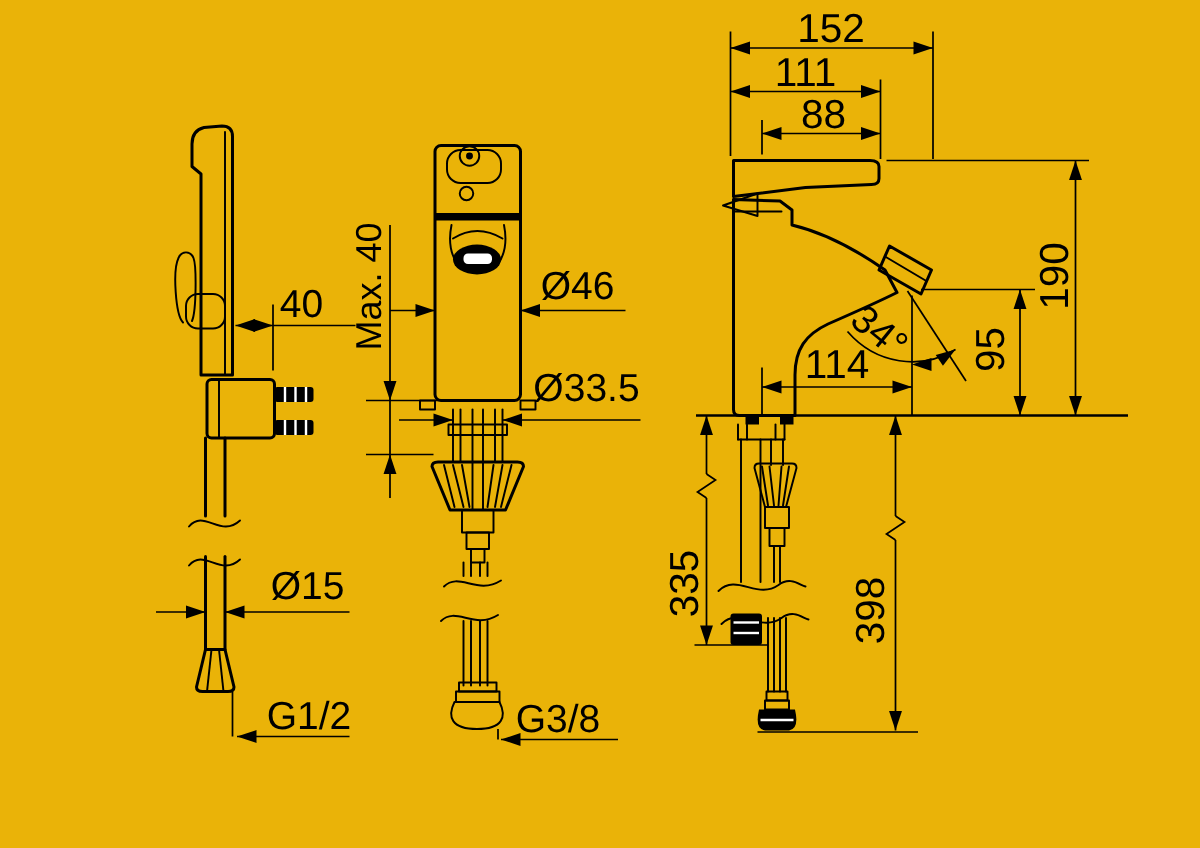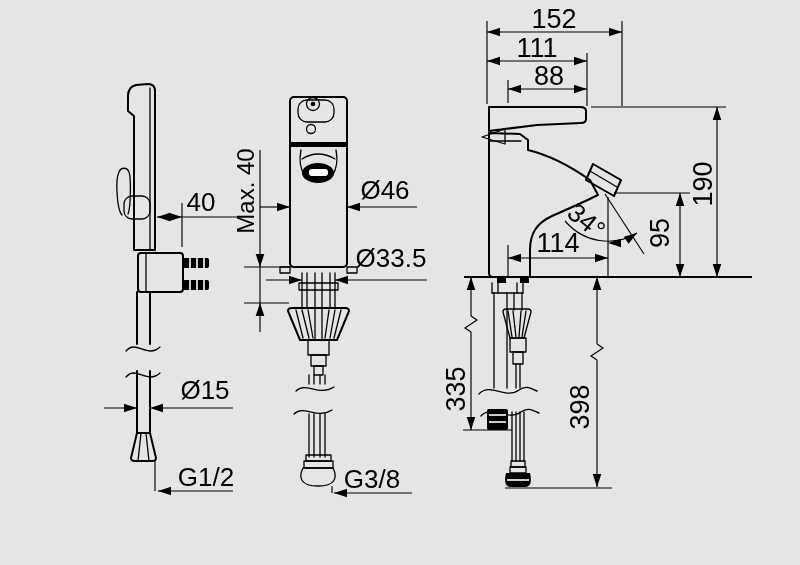--- a/index.html
+++ b/index.html
@@ -1,16 +1,16 @@
 <!DOCTYPE html>
 <html><head>
 <meta charset="utf-8">
 <style>
   html,body{margin:0;padding:0;background:#ffffff;}
-  .canvas{width:800px;height:565px;position:relative;background:#e5e5e5;overflow:hidden;}
+  .canvas{width:800px;height:565px;position:relative;background:#eab308;overflow:hidden;}
   svg{display:block;}
   svg text{font-family:"Liberation Sans", sans-serif;fill:#000;}
   .part{stroke:#000;stroke-width:2;fill:none;stroke-linejoin:round;stroke-linecap:round;}
   .part-thin{stroke:#000;stroke-width:1.3;fill:none;stroke-linejoin:round;stroke-linecap:round;}
   .dim{stroke:#000;stroke-width:1.15;fill:none;stroke-linecap:butt;}
   .deck{stroke:#000;stroke-width:1.8;fill:none;}
   .solid{fill:#000;stroke:none;}
   .whiteline{stroke:#fff;stroke-width:1.6;fill:none;}
 </style>
 </head>

